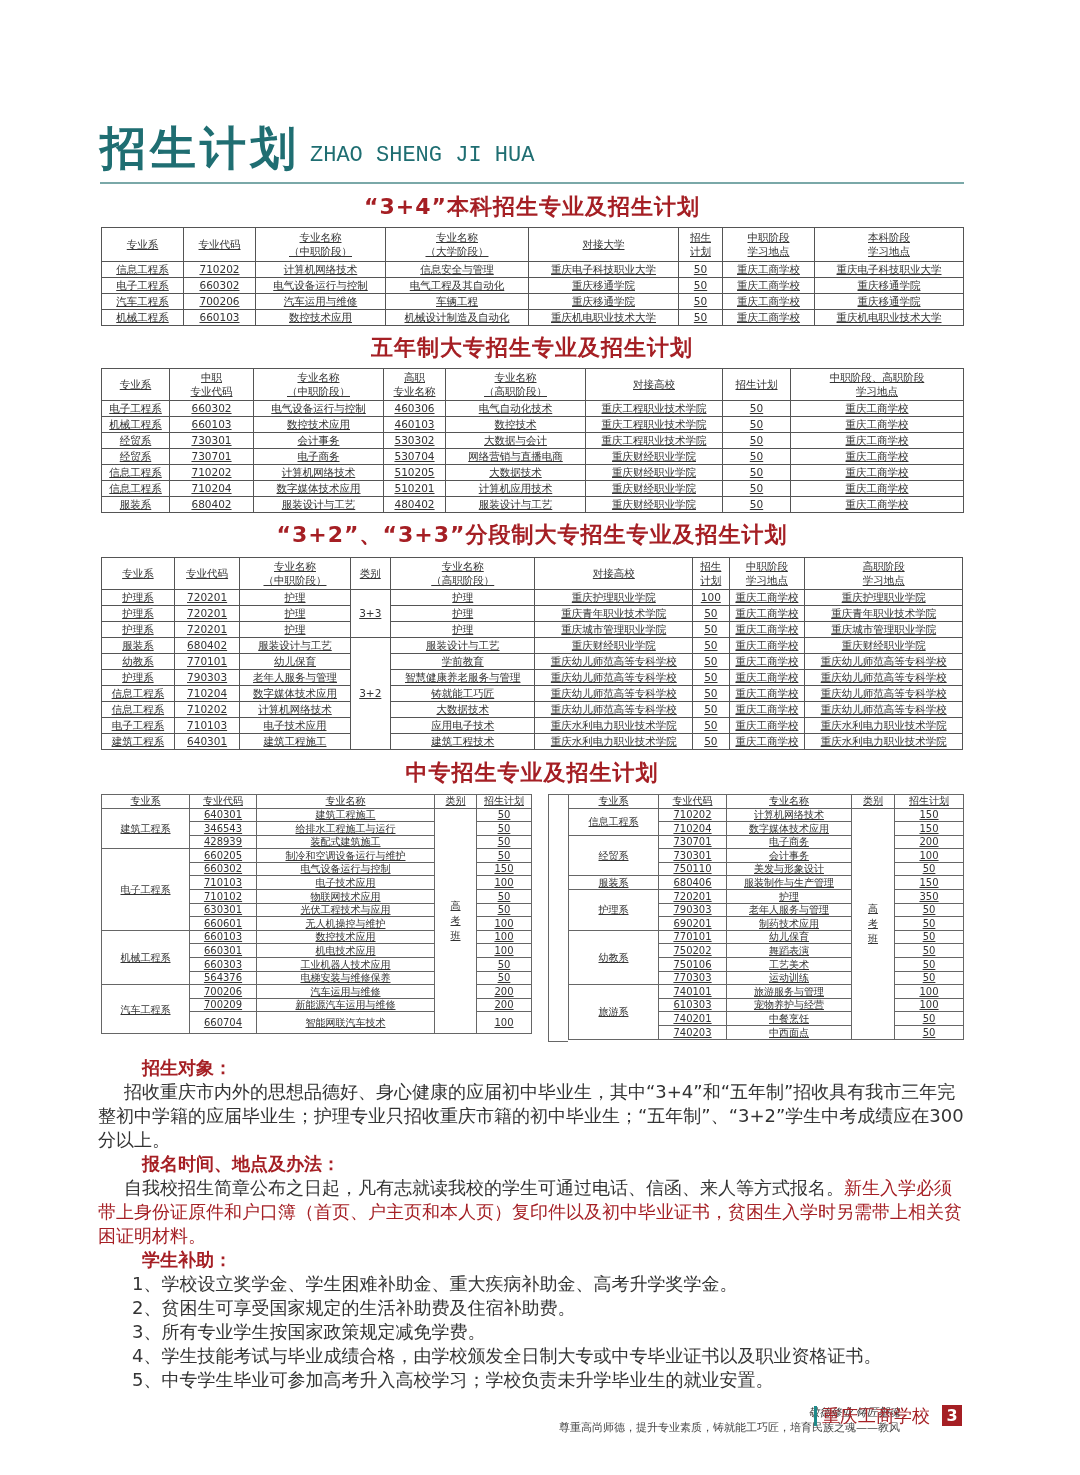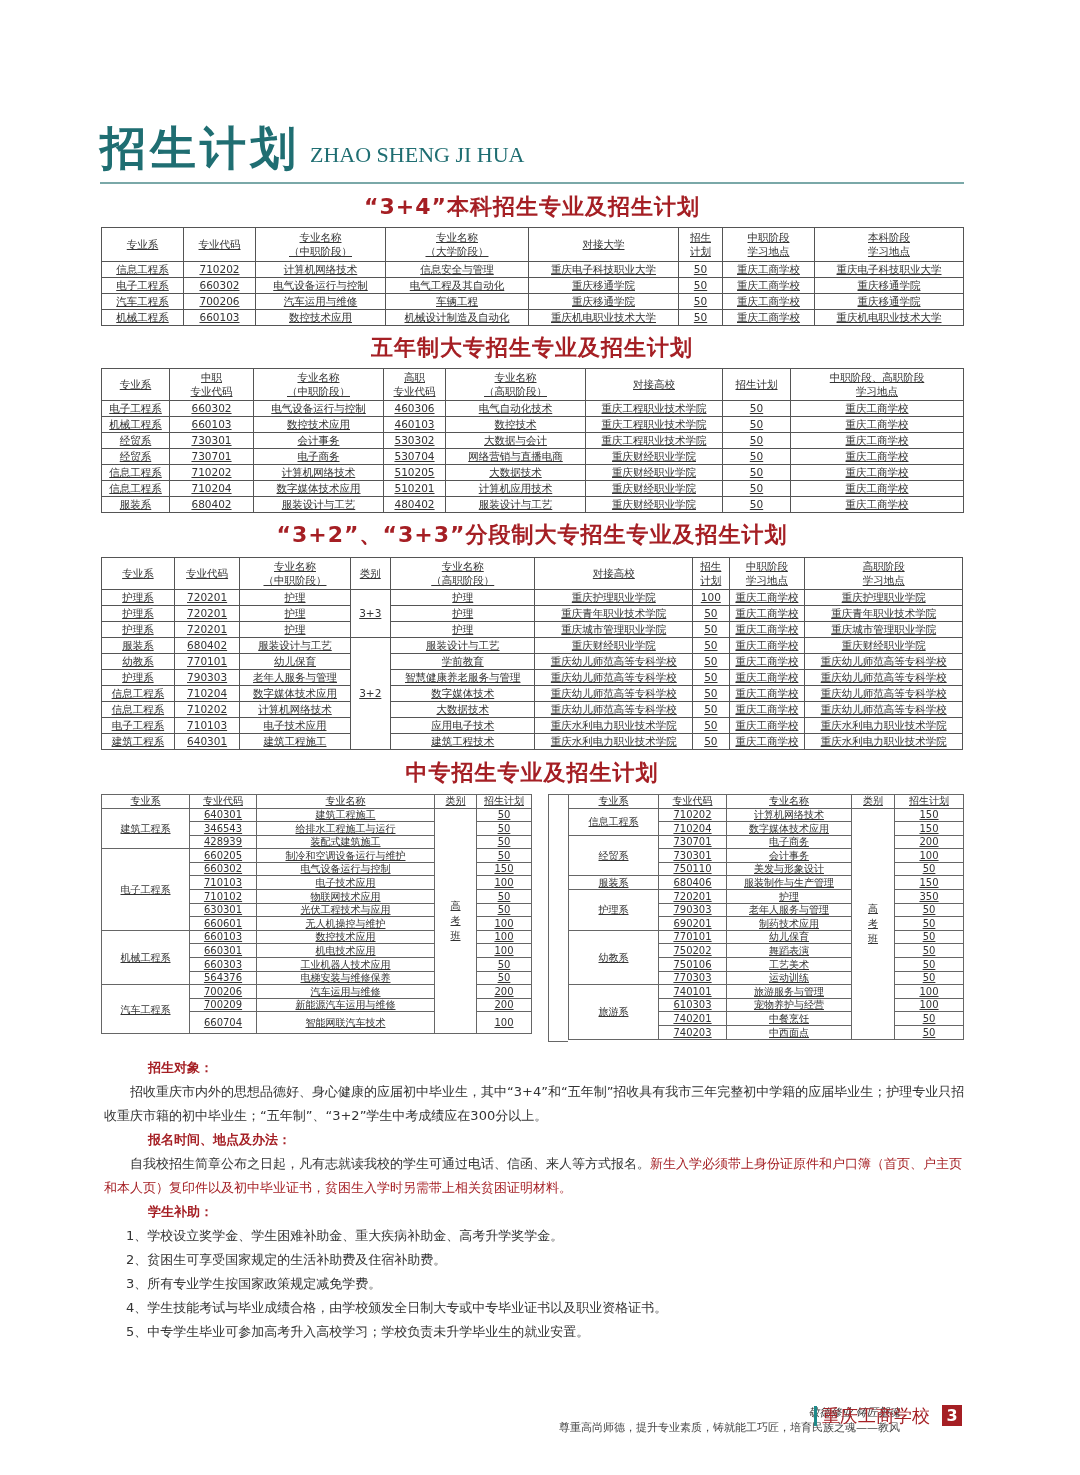--- a/index.html
+++ b/index.html
@@ -1,28 +1,28 @@
 <!DOCTYPE html>
 <html><head>
 <meta charset="utf-8">
 <style>
   html, body { margin:0; padding:0; background:#fff; }
   body { width:1080px; height:1475px; position:relative; overflow:hidden;
          font-family:"DejaVu Sans", sans-serif; color:#333; }
   .page-title { position:absolute; left:100px; top:125px; display:flex; align-items:flex-end; }
   .page-title .cn { font-size:46px; font-weight:bold; color:#1f6e72; letter-spacing:4px; line-height:1; }
-  .page-title .en { font-family:Liberation Serif, serif; font-size:22px; color:#1f6e72; margin-left:10px; margin-bottom:3px; }
+  .page-title .en { font-family:Liberation Mono, monospace; font-size:22px; color:#1f6e72; margin-left:10px; margin-bottom:3px; }
   .title-rule { position:absolute; left:100px; top:182px; width:864px; height:2px; background:#7aa8a8; }
   .sec-title { position:absolute; left:100px; width:864px; text-align:center; color:#a51f24;
                font-weight:bold; font-size:22px; letter-spacing:1px; }
   table.t { position:absolute; border-collapse:collapse; font-size:10.5px; color:#333; table-layout:fixed;text-decoration:underline; }
   table.t td, table.t th { border:1px solid #555; text-align:center; font-weight:normal; padding:0 2px; line-height:1.15; white-space:nowrap; overflow:hidden; }
   table.t th { line-height:1.25; }
   table.s td, table.s th { font-size:10px; border-color:#666; }
-  .para { position:absolute; left:122px; width:848px; font-size:13px; line-height:24px; color:#333; }
+  .para { position:absolute; left:116px; width:848px; font-size:18px; line-height:24px; color:#333; }
   .para .h { color:#a51f24; font-weight:bold; margin-left:26px; display:block; }
   .para .ind { text-indent:26px; display:block; margin-left:-18px; }
   .para .red { color:#a51f24; }
   .list div { margin-left:0px; }
   .footer-motto { position:absolute; right:180px; top:1405px; font-family:"DejaVu Serif", serif; font-size:11px; color:#333; font-style:italic; }
   .footer-line { position:absolute; right:180px; top:1420px; font-family:"DejaVu Serif", serif; font-size:11px; color:#444; }
   .footer-bar { position:absolute; left:814px; top:1406px; width:3px; height:20px; background:#1f8a8a; }
   .footer-school { position:absolute; left:822px; top:1404px; font-size:18px; color:#a51f24; }
   .footer-page { position:absolute; left:942px; top:1405px; width:20px; height:21px; background:#a51f24; color:#fff; font-size:16px; text-align:center; line-height:21px; font-weight:bold; }
 </style>
@@ -121,21 +121,21 @@
       <col style="width:173px">
     </colgroup>
   <thead>
       <tr id="t2h" style="height:32px">
         <th style="white-space: pre-line;">专业系</th>
         <th style="white-space: pre-line;">中职
 专业代码</th>
         <th style="white-space: pre-line;">专业名称
 （中职阶段）</th>
         <th style="white-space: pre-line;">高职
-专业代码</th>
+专业名称</th>
         <th style="white-space: pre-line;">专业名称
 （高职阶段）</th>
         <th style="white-space: pre-line;">对接高校</th>
         <th style="white-space: pre-line;">招生计划</th>
         <th style="white-space: pre-line;">中职阶段、高职阶段
 学习地点</th>
       </tr>
     </thead>
   <tbody id="t2b">
       <tr style="height: 16px;">
@@ -302,21 +302,21 @@
         <td>智慧健康养老服务与管理</td>
         <td>重庆幼儿师范高等专科学校</td>
         <td>50</td>
         <td>重庆工商学校</td>
         <td>重庆幼儿师范高等专科学校</td>
       </tr>
       <tr style="height: 16px;">
         <td>信息工程系</td>
         <td>710204</td>
         <td>数字媒体技术应用</td>
-        <td>数字媒体技术</td>
+        <td>铸就能工巧匠</td>
         <td>重庆幼儿师范高等专科学校</td>
         <td>50</td>
         <td>重庆工商学校</td>
         <td>重庆幼儿师范高等专科学校</td>
       </tr>
       <tr style="height: 16px;">
         <td>信息工程系</td>
         <td>710202</td>
         <td>计算机网络技术</td>
         <td>大数据技术</td>
@@ -567,21 +567,21 @@
     </tbody>
 </table>
 <div style="position:absolute;left:548px;top:794px;width:20px;height:248px;border:1px solid #666;border-right:none;box-sizing:border-box;"></div>
 
 <div class="para" style="top:1056px;">
   <span class="h">招生对象：</span>
   <span class="ind">招收重庆市内外的思想品德好、身心健康的应届初中毕业生，其中“3+4”和“五年制”招收具有我市三年完整初中学籍的应届毕业生；护理专业只招收重庆市籍的初中毕业生；“五年制”、“3+2”学生中考成绩应在300分以上。</span>
   <span class="h">报名时间、地点及办法：</span>
   <span class="ind"><span>自我校招生简章公布之日起，凡有志就读我校的学生可通过电话、信函、来人等方式报名。</span><span class="red">新生入学必须带上身份证原件和户口簿（首页、户主页和本人页）复印件以及初中毕业证书，贫困生入学时另需带上相关贫困证明材料。</span></span>
   <span class="h">学生补助：</span>
-  <div class="list" id="aidlist" style="margin-left:4px;">
+  <div class="list" id="aidlist" style="margin-left:16px;">
       <div>1、学校设立奖学金、学生困难补助金、重大疾病补助金、高考升学奖学金。</div>
       <div>2、贫困生可享受国家规定的生活补助费及住宿补助费。</div>
       <div>3、所有专业学生按国家政策规定减免学费。</div>
       <div>4、学生技能考试与毕业成绩合格，由学校颁发全日制大专或中专毕业证书以及职业资格证书。</div>
       <div>5、中专学生毕业可参加高考升入高校学习；学校负责未升学毕业生的就业安置。</div>
     </div>
 </div>
 
 <div class="footer-motto">敬德修业  铸匠塑魂</div>
 <div class="footer-line">尊重高尚师德，提升专业素质，铸就能工巧匠，培育民族之魂——教风</div>

